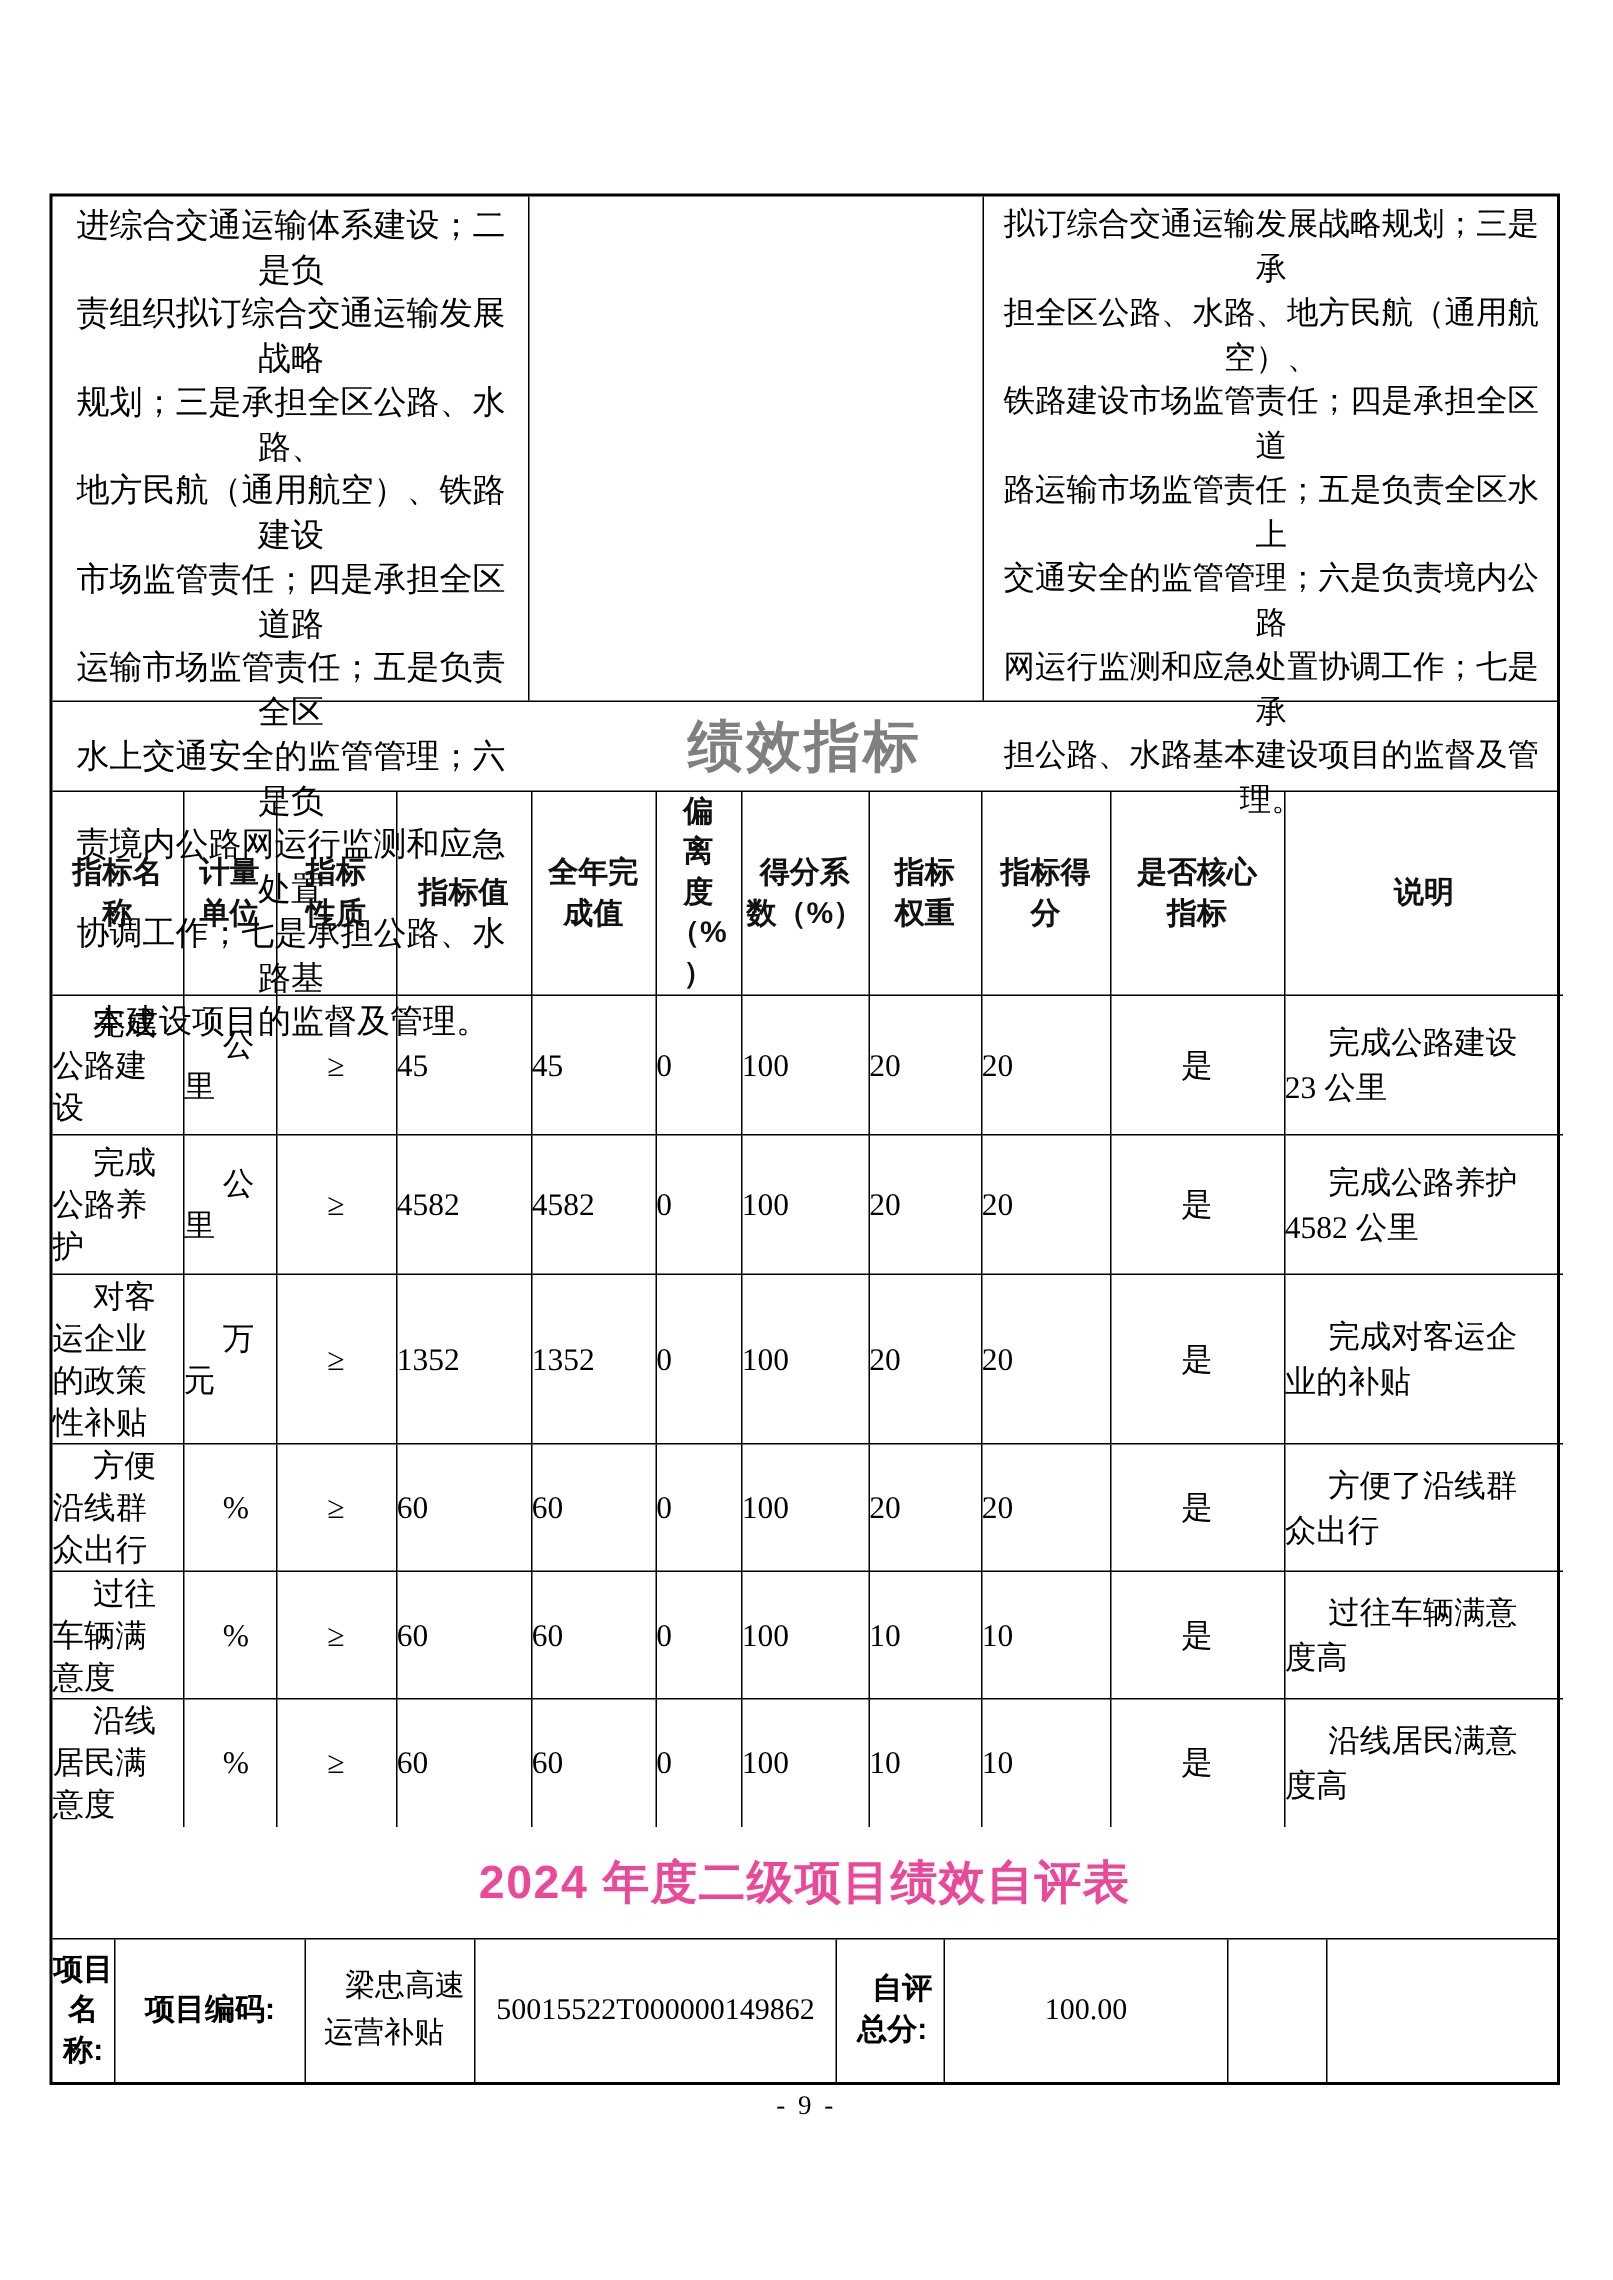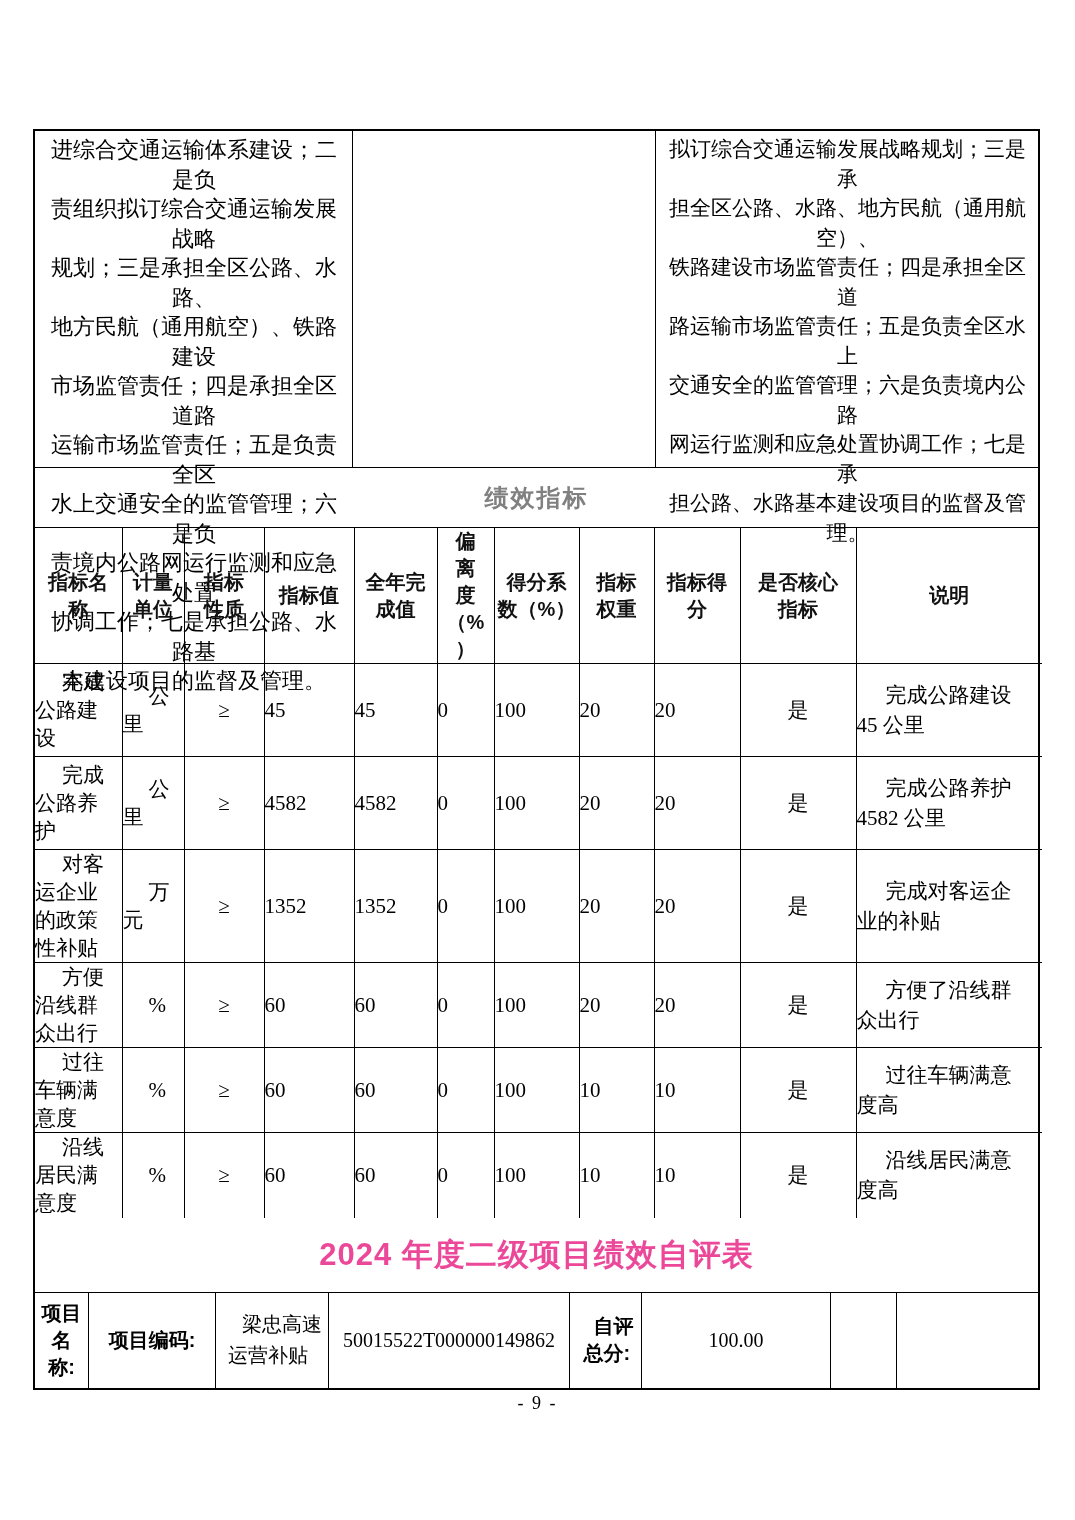--- a/index.html
+++ b/index.html
@@ -21,21 +21,21 @@
   }
   .tcell-left  { width:318px; border-right:1px solid #000; font-size:22px; line-height:29.5px; }
   .tcell-mid   { width:303px; border-right:1px solid #000; }
   .tcell-right { flex:1; font-size:21px; line-height:29.5px; }
 
   
   .sec-perf-title {
     height:59px; border-bottom:1px solid #000;
     display:flex; align-items:center; justify-content:center;
     font-family:"Liberation Sans","DejaVu Sans",sans-serif;
-    font-weight:bold; font-size:24px; letter-spacing:2px;
+    font-weight:bold; font-size:37px; letter-spacing:2px;
   }
 
   
   .ind-table { width:100%; border-collapse:collapse; table-layout:fixed; border-style:hidden; }
   .ind-table th, .ind-table td { border:1px solid #000; padding:0; vertical-align:middle; }
   .ind-table th {
     font-family:"Liberation Sans","DejaVu Sans",sans-serif;
     font-weight:bold; font-size:20px; line-height:27px;
     text-align:center; white-space:pre-line; color:#111;
   }
@@ -60,21 +60,21 @@
   }
 
   
   .sec-bottom { display:flex; height:95px; }
   .sec-bottom .bcell {
     box-sizing:border-box; border-right:1px solid #000;
     display:flex; align-items:center; justify-content:center;
     white-space:pre-line;
   }
   .sec-bottom .bcell:last-child { border-right:none; }
-  .b-namelab  { width:54px; }
+  .b-namelab  { width:42px; }
   .b-nameval  { width:113px; justify-content:flex-start !important; }
   .b-codelab  { width:127px; }
   .b-codeval  { width:241px;text-align:right; }
   .b-scorelab { width:72px; }
   .b-scoreval { width:189px; }
   .b-empty1   { width:66px; }
   .b-empty2   { flex:1; }
   .blabel {
     font-family:"Liberation Sans","DejaVu Sans",sans-serif;
     font-weight:bold; font-size:20px; line-height:27px; text-align:center;
@@ -166,21 +166,21 @@
 里</td>
         <td class="c-nature">≥</td>
         <td class="c-num">45</td>
         <td class="c-num">45</td>
         <td class="c-num">0</td>
         <td class="c-num">100</td>
         <td class="c-num">20</td>
         <td class="c-num">20</td>
         <td class="c-core">是</td>
         <td class="c-note">完成公路建设
-45 公里</td>
+23 公里</td>
       </tr>
       <tr class="r2">
         <td class="c-name">完成
 公路养
 护</td>
         <td class="c-unit">公
 里</td>
         <td class="c-nature">≥</td>
         <td class="c-num">4582</td>
         <td class="c-num">4582</td>

